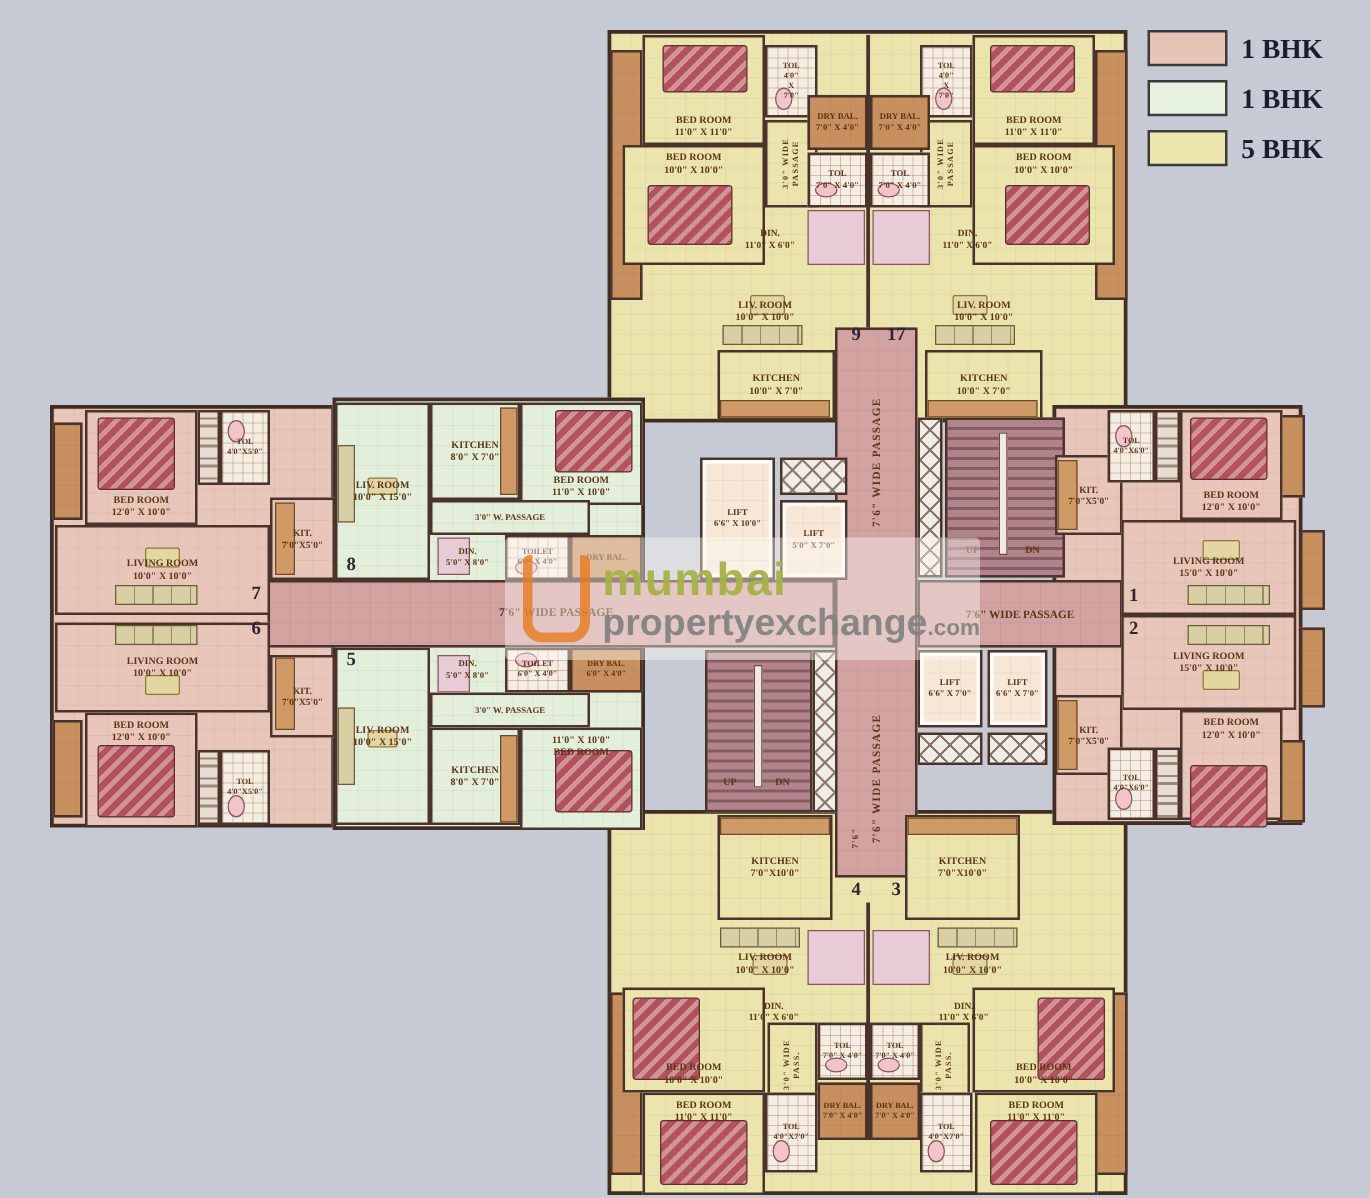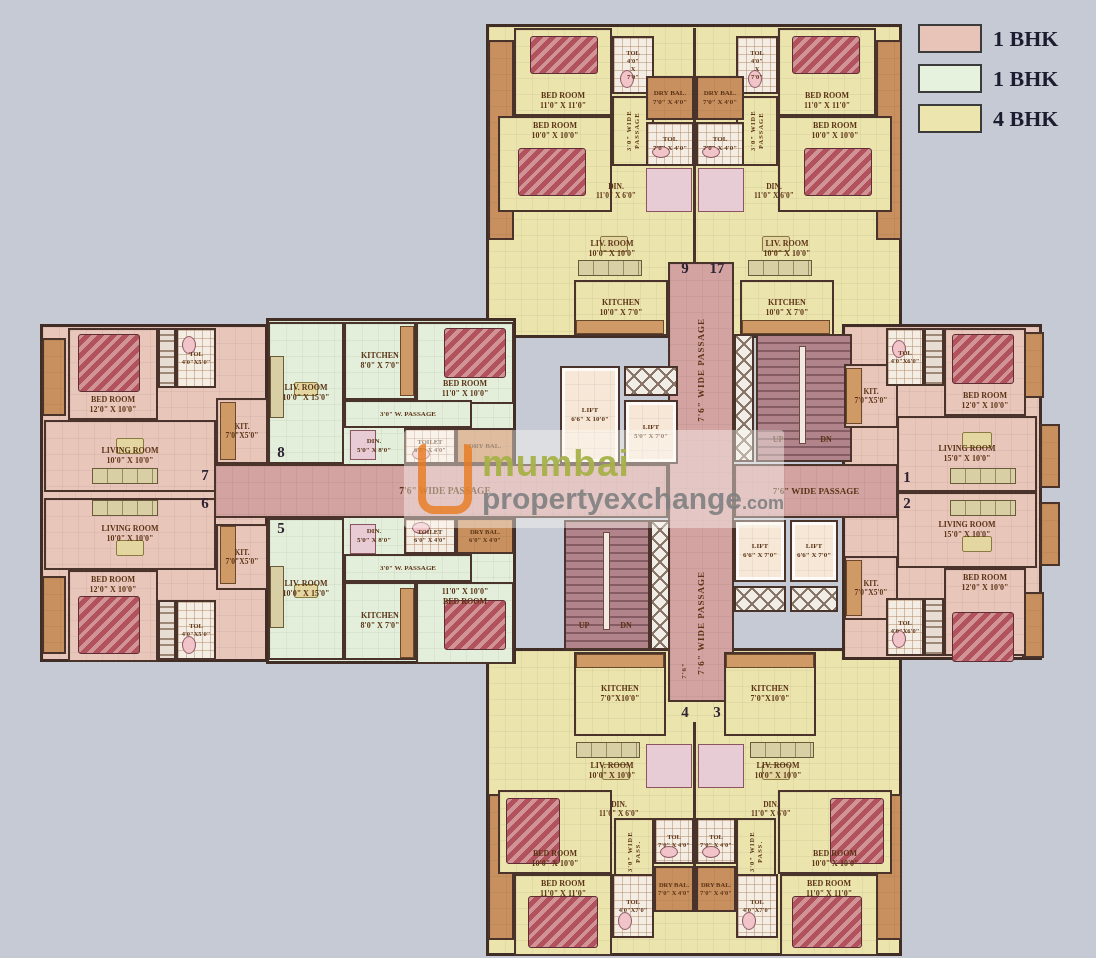--- a/index.html
+++ b/index.html
@@ -427,21 +427,21 @@
       <div class="legrow">
         <div class="legsw" style="background: rgb(232, 195, 184);"></div>
         <span class="leglab">1 BHK</span>
       </div>
       <div class="legrow">
         <div class="legsw" style="background: rgb(230, 241, 222);"></div>
         <span class="leglab">1 BHK</span>
       </div>
       <div class="legrow">
         <div class="legsw" style="background: rgb(236, 229, 174);"></div>
-        <span class="leglab">4 BHK</span>
+        <span class="leglab">5 BHK</span>
       </div>
     </div>
   <div class="watermark">
     <div class="wm-icon"></div>
     <div class="wm-text">
       <span class="wm1">mumbai</span>
       <span class="wm2"><span>propertyexchange</span><span class="wm3">.com</span></span>
     </div>
   </div>
 </div>

